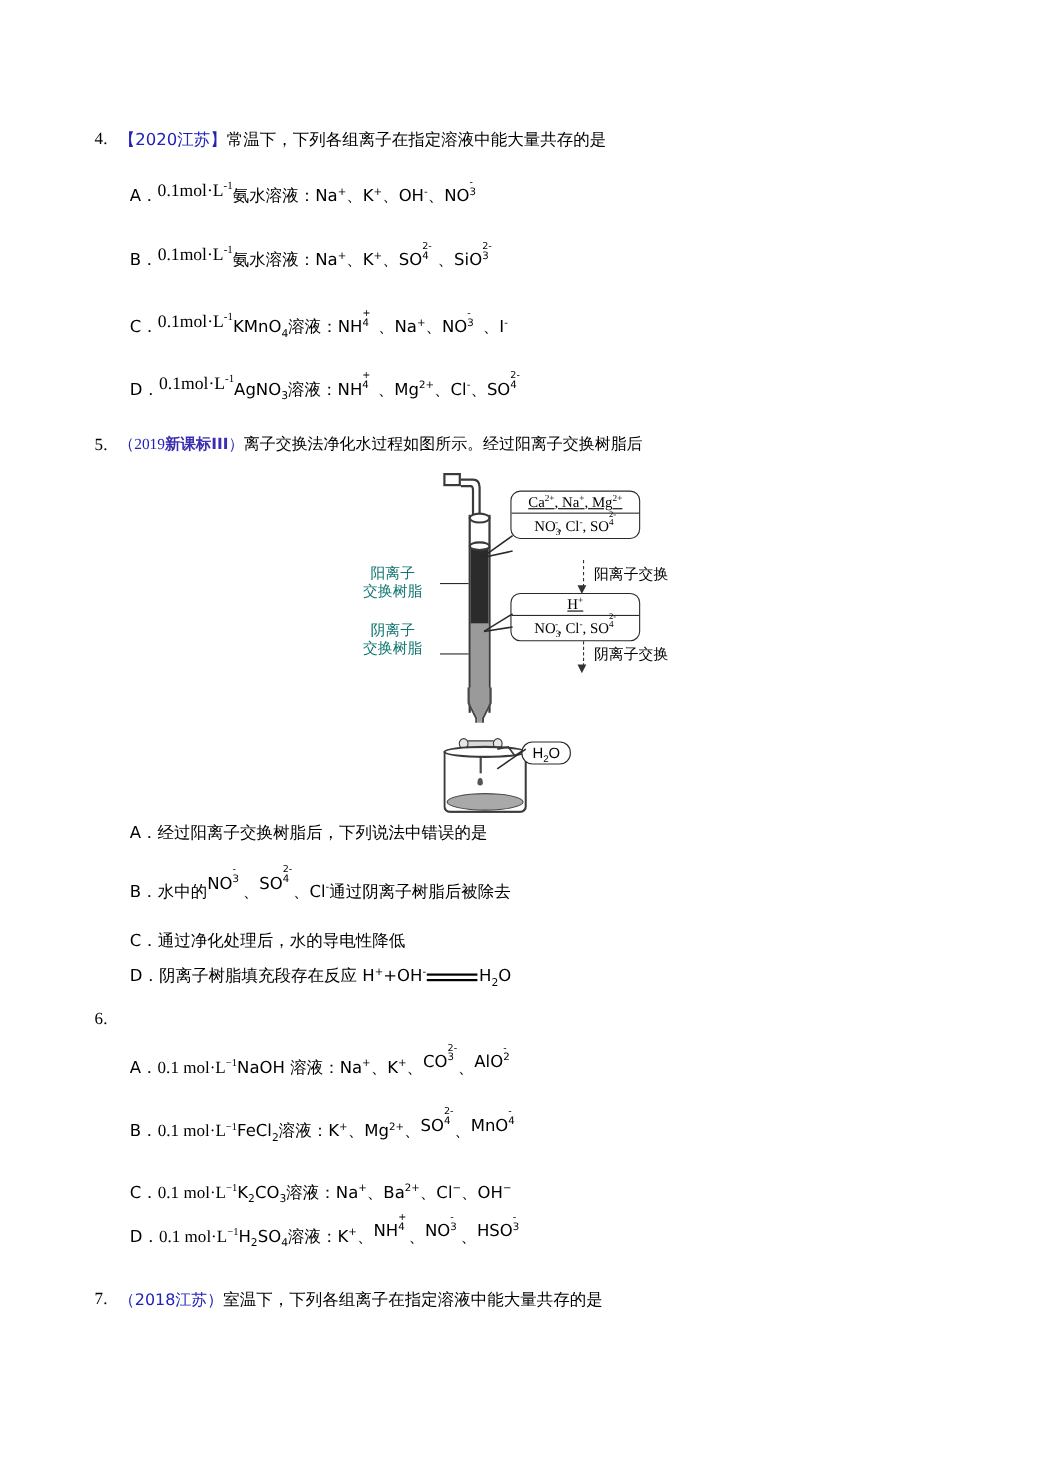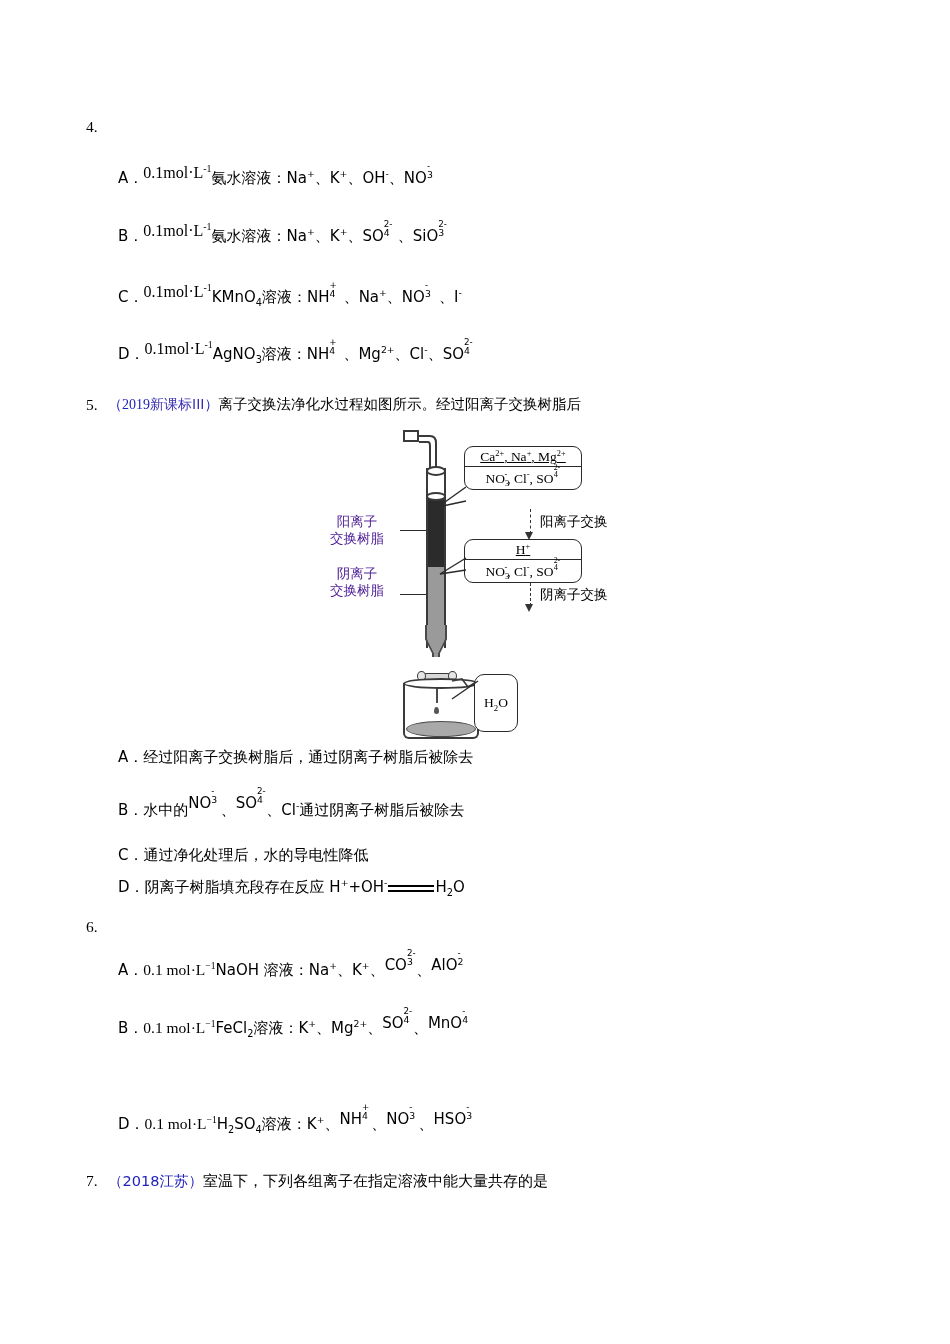--- a/index.html
+++ b/index.html
@@ -28,21 +28,21 @@
     font-size: 15.5px;
     line-height: 1.2;
     white-space: nowrap;
   }
   .qnum {
     position: absolute;
     font-size: 15.5px;
     font-family: "Liberation Serif", serif;
   }
   .blue { color: #2222bb; }
-  .blue2 { color: #3a2fb0; }
+  .blue2 { color: #3a2fb0; font-weight: bold; }
 
   .cn { font-family: "DejaVu Sans", "Liberation Sans", sans-serif; font-size: 15px; }
   
   .stack {
     display: inline-block;
     position: relative;
     width: 0.62em;
     height: 1em;
     vertical-align: baseline;
   }
@@ -229,23 +229,23 @@
   }
   .ibox .bot-row {
     padding: 2px 8px 2px 8px;
     white-space: nowrap;
   }
   .hbox {
     position: absolute;
     border: 1.6px solid #2a2a2a;
     border-radius: 10px;
     background: #fff;
-    font-family: Liberation Serif, serif;
+    font-family: Liberation Sans, sans-serif;
     font-size: 13.5px;
-    padding: 20px 9px;
+    padding: 2px 9px;
     white-space: nowrap;
   }
 
   .arrow-dotted {
     position: absolute;
     width: 0;
     border-left: 1.6px dashed #333;
   }
   .arrow-head {
     position: absolute;
@@ -253,40 +253,43 @@
     border-left: 4.5px solid transparent;
     border-right: 4.5px solid transparent;
     border-top: 8px solid #333;
   }
   .fig-label {
     position: absolute;
     font-family: "DejaVu Sans", "Liberation Sans", sans-serif;
     font-size: 13.5px;
     line-height: 1.28;
     white-space: nowrap;
-    color: #4c1d95;
+    color: #0f766e;
   }
   .lead {
     position: absolute;
     height: 0;
     border-top: 1.6px solid #2a2a2a;
   }
   .arrow-label {
     position: absolute;
     font-family: "DejaVu Sans", "Liberation Sans", sans-serif;
     font-size: 13.5px;
     white-space: nowrap;
   }
 </style>
 </head>
 <body>
 
 <div class="page">
 
   <div class="qnum" style="left:86px; top:118px;">4.</div>
+  <div class="q-line" style="left:108px; top:118px;">
+    <span class="blue cn">【2020江苏】</span><span class="cn">常温下，下列各组离子在指定溶液中能大量共存的是</span>
+  </div>
 
   <div class="q-line" style="left:118px; top:168px;">
     <span class="cn">A．</span><span class="molar"><span>0.1mol</span><span>·L</span><span class="sm">-1</span></span><span class="cn">氨水溶液：</span><span class="cn">Na<span class="sm">+</span>、K<span class="sm">+</span>、OH<span class="sm">-</span>、NO<span class="stack"><span class="up">-</span><span class="dn">3</span></span></span>
   </div>
 
   <div class="q-line" style="left:118px; top:226px;">
     <span class="cn">B．</span><span class="molar"><span>0.1mol</span><span>·L</span><span class="sm">-1</span></span><span class="cn">氨水溶液：</span><span class="cn">Na<span class="sm">+</span>、K<span class="sm">+</span>、SO<span class="stack"><span class="up">2-</span><span class="dn">4</span></span>&nbsp;、SiO<span class="stack"><span class="up">2-</span><span class="dn">3</span></span></span>
   </div>
 
   <div class="q-line" style="left:118px; top:287px;">
@@ -373,21 +376,21 @@
     <div class="arrow-head" style="left:185px; top:179px;"></div>
     <div class="arrow-label" style="left:200px; top:161px;">阴离子交换</div>
 
     <div class="hbox" style="left:134px; top:249px;">H<span class="smb">2</span>O</div>
     <svg class="fg" style="left:104px; top:248px; width:36px; height:30px;">
       <path d="M34 8 L8 26" fill="none" stroke="#2a2a2a" stroke-width="1.4"></path>
     </svg>
   </div>
 
   <div class="q-line" style="left:118px; top:748px;">
-    <span class="cn">A．</span><span class="cn">经过阳离子交换树脂后，通过阴离子树脂后被除去</span>
+    <span class="cn">A．</span><span class="cn">经过阳离子交换树脂后，下列说法中错误的是</span>
   </div>
 
   <div class="q-line" style="left:118px; top:800px;">
     <span class="cn">B．</span><span class="cn">水中的</span><span class="cn raise">NO<span class="stack"><span class="up">-</span><span class="dn">3</span></span></span><span class="cn">、</span><span class="cn raise">SO<span class="stack"><span class="up">2-</span><span class="dn">4</span></span></span><span class="cn">、</span><span class="cn">Cl<span class="sm">-</span>通过阴离子树脂后被除去</span>
   </div>
 
   <div class="q-line" style="left:118px; top:846px;">
     <span class="cn">C．</span><span class="cn">通过净化处理后，水的导电性降低</span>
   </div>
 
@@ -398,20 +401,23 @@
   <div class="qnum" style="left:86px; top:918px;">6.</div>
 
   <div class="q-line" style="left:118px; top:960px;">
     <span class="cn">A．</span><span style="font-family:'Liberation Serif',serif; font-size:15.5px;">0.1&nbsp;mol·L<span class="sm">−1</span></span><span class="cn">NaOH 溶液：</span><span class="cn">Na<span class="sm">+</span>、K<span class="sm">+</span>、</span><span class="cn raise2">CO<span class="stack"><span class="up">2-</span><span class="dn">3</span></span></span><span class="cn">、</span><span class="cn raise2">AlO<span class="stack"><span class="up">-</span><span class="dn">2</span></span></span>
   </div>
 
   <div class="q-line" style="left:118px; top:1018px;">
     <span class="cn">B．</span><span style="font-family:'Liberation Serif',serif; font-size:15.5px;">0.1&nbsp;mol·L<span class="sm">−1</span></span><span class="cn">FeCl<span class="smb">2</span>溶液：</span><span class="cn">K<span class="sm">+</span>、Mg<span class="sm">2+</span>、</span><span class="cn raise2">SO<span class="stack"><span class="up">2-</span><span class="dn">4</span></span></span><span class="cn">、</span><span class="cn raise2">MnO<span class="stack"><span class="up">-</span><span class="dn">4</span></span></span>
   </div>
 
+  <div class="q-line" style="left:118px; top:1075px;">
+    <span class="cn">C．</span><span style="font-family:'Liberation Serif',serif; font-size:15.5px;">0.1&nbsp;mol·L<span class="sm">−1</span></span><span class="cn">K<span class="smb">2</span>CO<span class="smb">3</span>溶液：</span><span class="cn">Na<span class="sm">+</span>、Ba<span class="sm">2+</span>、Cl<span class="sm">−</span>、OH<span class="sm">−</span></span>
+  </div>
 
   <div class="q-line" style="left:118px; top:1114px;">
     <span class="cn">D．</span><span style="font-family:'Liberation Serif',serif; font-size:15.5px;">0.1&nbsp;mol·L<span class="sm">−1</span></span><span class="cn">H<span class="smb">2</span>SO<span class="smb">4</span>溶液：</span><span class="cn">K<span class="sm">+</span>、</span><span class="cn raise2">NH<span class="stack"><span class="up">+</span><span class="dn">4</span></span></span><span class="cn">、</span><span class="cn raise2">NO<span class="stack"><span class="up">-</span><span class="dn">3</span></span></span><span class="cn">、</span><span class="cn raise2">HSO<span class="stack"><span class="up">-</span><span class="dn">3</span></span></span>
   </div>
 
   <div class="qnum" style="left:86px; top:1172px;">7.</div>
   <div class="q-line" style="left:108px; top:1172px;">
     <span class="blue cn" style="font-size:14.5px;">（2018江苏）</span><span class="cn">室温下，下列各组离子在指定溶液中能大量共存的是</span>
   </div>
 

